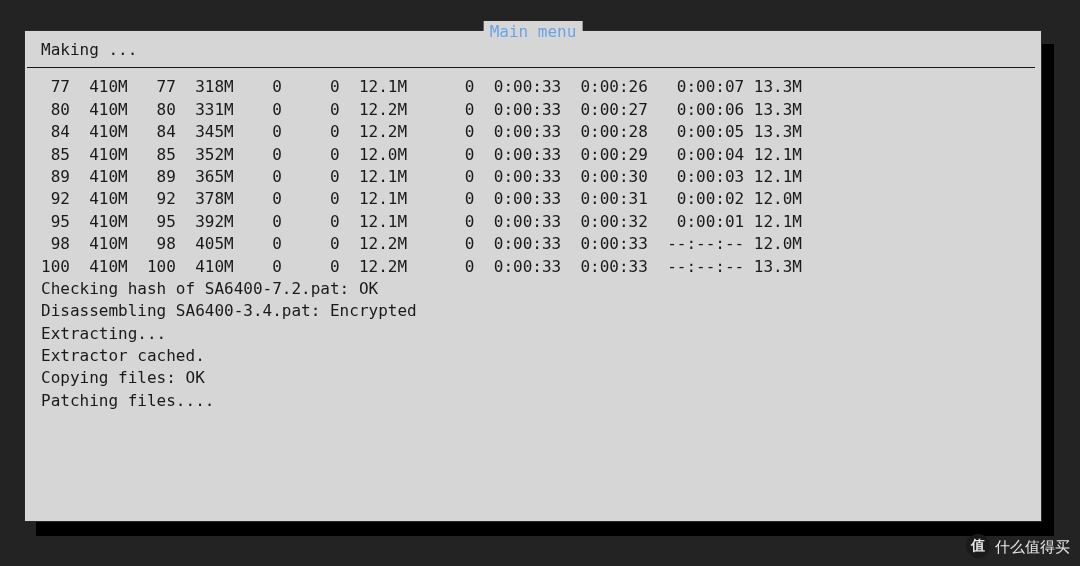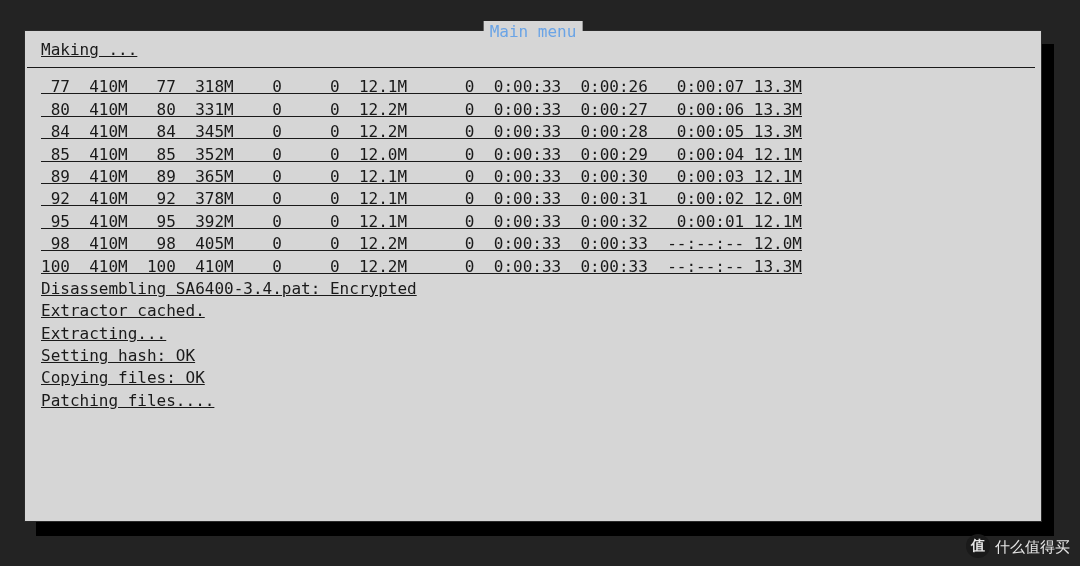--- a/index.html
+++ b/index.html
@@ -19,21 +19,20 @@
       left: 36px; top: 44px;
       width: 1018px; height: 492px;
       background: #000;
     }
     .window {
       position: absolute;
       left: 24px; top: 30px;
       width: 1018px; height: 492px;
       background: #d6d6d6;
       border: 1px solid #2a2a2a;
-      text-decoration: underline;
     }
     .title-wrap {
       position: relative;
       height: 0;
     }
     .title {
       position: absolute;
       top: -10px; left: 50%; transform: translateX(-50%);
       background: #d6d6d6;
       color: #6aa4e6;
@@ -72,24 +71,24 @@
 
 <div class="window">
   <div class="title-wrap">
     <span class="title">Main menu</span>
   </div>
   <div class="inner">
     <div class="header">Making ...</div>
     <hr class="hr">
     <div class="rows" id="rows"><div class="row"> 77  410M   77  318M    0     0  12.1M      0  0:00:33  0:00:26   0:00:07 13.3M</div><div class="row"> 80  410M   80  331M    0     0  12.2M      0  0:00:33  0:00:27   0:00:06 13.3M</div><div class="row"> 84  410M   84  345M    0     0  12.2M      0  0:00:33  0:00:28   0:00:05 13.3M</div><div class="row"> 85  410M   85  352M    0     0  12.0M      0  0:00:33  0:00:29   0:00:04 12.1M</div><div class="row"> 89  410M   89  365M    0     0  12.1M      0  0:00:33  0:00:30   0:00:03 12.1M</div><div class="row"> 92  410M   92  378M    0     0  12.1M      0  0:00:33  0:00:31   0:00:02 12.0M</div><div class="row"> 95  410M   95  392M    0     0  12.1M      0  0:00:33  0:00:32   0:00:01 12.1M</div><div class="row"> 98  410M   98  405M    0     0  12.2M      0  0:00:33  0:00:33  --:--:-- 12.0M</div><div class="row">100  410M  100  410M    0     0  12.2M      0  0:00:33  0:00:33  --:--:-- 13.3M</div></div>
     <div id="msgs">
+        <div class="msg">Checking hash of SA6400-7.2.pat: OK</div>
         <div class="msg">Disassembling SA6400-3.4.pat: Encrypted</div>
+        <div class="msg">Extracting...</div>
         <div class="msg">Extractor cached.</div>
-        <div class="msg">Extracting...</div>
-        <div class="msg">Setting hash: OK</div>
         <div class="msg">Copying files: OK</div>
         <div class="msg">Patching files....</div>
       </div>
   </div>
 </div>
 
 <div class="watermark">
   <span class="badge">值</span>
   <span>什么值得买</span>
 </div>

